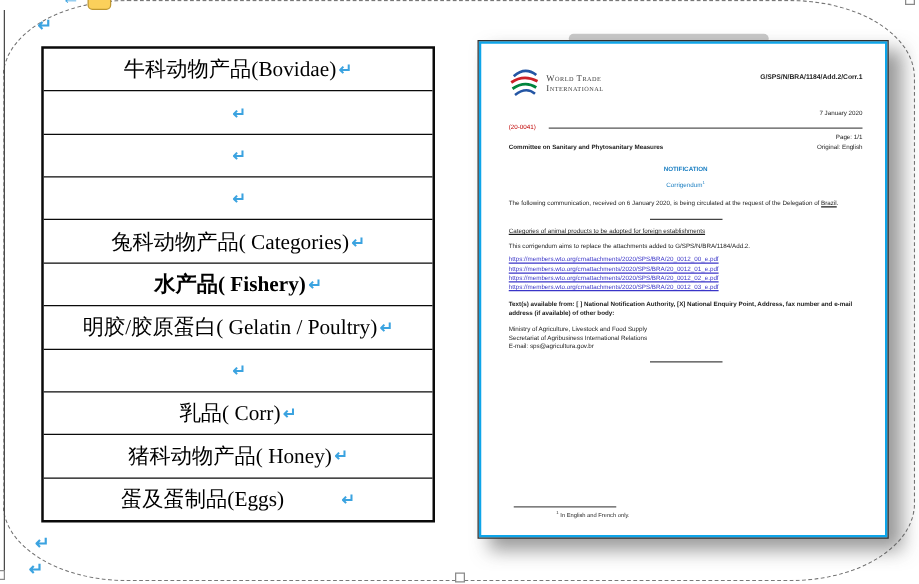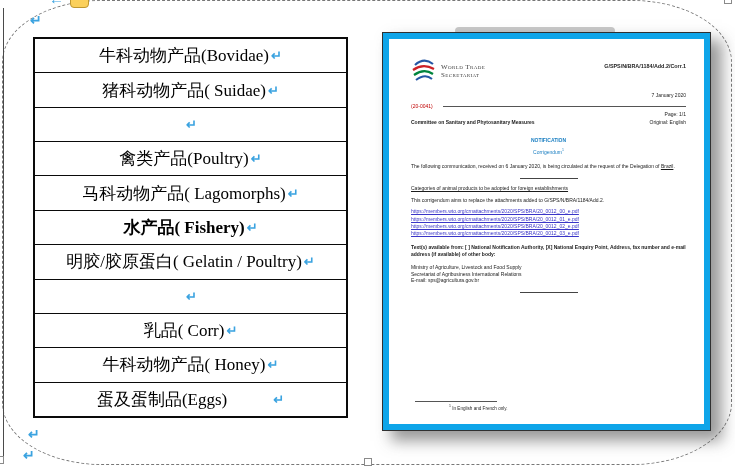--- a/index.html
+++ b/index.html
@@ -38,21 +38,21 @@
     font-size:17px; color:#000; white-space:nowrap; }
   .trow:last-child { border-bottom:none;gap:44px; }
   .trow.bold { font-weight:bold; }
   .trow .pmark { color:#3ba3e0; font-weight:bold; font-size:13px; margin-left:2px;
     font-family:"Liberation Sans",sans-serif; }
 
   
   .scroll-remnant { position:absolute; left:455px; top:27px; width:160px; height:8px;
     background:#c9c9c9; border-radius:4px; }
   .doc { position:absolute; left:383px; top:33px; width:327px; height:397px;
-    background:#ffffff; border:6px solid #0ea5e9; outline:1px solid #303030;
+    background:#ffffff; border:2px solid #0ea5e9; outline:1px solid #303030;
     box-shadow:10px 9px 14px 2px rgba(70,70,70,0.55);
     display:flex; flex-direction:column;
     padding:20px 18px 12px 22px; font-size:5px; color:#1c1c1c; line-height:1.35; }
   .doc .hdr { display:flex; justify-content:space-between; align-items:flex-start; }
   .logo-wrap { display:flex; align-items:center; gap:4px; }
   .orgname { font-family:"Liberation Serif","DejaVu Serif",serif; font-variant:small-caps;
     font-size:7px; line-height:1.15; color:#3c3c3c; letter-spacing:0.4px; }
   .doc-num { font-weight:bold; font-size:5.4px; margin-top:4px; }
   .right { text-align:right; }
   .date-line { margin-top:9px; font-size:5px; }
@@ -97,51 +97,49 @@
   <span class="pmark-free pm1">↵</span>
   <span class="pmark-free pm2">↵</span>
   <span class="pmark-free pm3">↵</span>
 
   <div class="ptable">
     <div class="trow">
         <span>牛科动物产品(Bovidae)</span>
         <span class="pmark">↵</span>
       </div>
     <div class="trow">
-        <span>猪科动物产品( Suidae)</span>
-        <span class="pmark">↵</span>
-      </div>
-    <div class="trow">
-        <span class="pmark">↵</span>
-      </div>
-    <div class="trow">
-        <span>禽类产品(Poultry)</span>
-        <span class="pmark">↵</span>
-      </div>
-    <div class="trow">
-        <span>马科动物产品( Lagomorphs)</span>
+        <span class="pmark">↵</span>
+      </div>
+    <div class="trow">
+        <span class="pmark">↵</span>
+      </div>
+    <div class="trow">
+        <span class="pmark">↵</span>
+      </div>
+    <div class="trow">
+        <span>兔科动物产品( Categories)</span>
         <span class="pmark">↵</span>
       </div>
     <div class="trow bold">
         <span>水产品( Fishery)</span>
         <span class="pmark">↵</span>
       </div>
     <div class="trow">
         <span>明胶/胶原蛋白( Gelatin / Poultry)</span>
         <span class="pmark">↵</span>
       </div>
     <div class="trow bold">
         <span class="pmark">↵</span>
       </div>
     <div class="trow">
         <span>乳品( Corr)</span>
         <span class="pmark">↵</span>
       </div>
     <div class="trow">
-        <span>牛科动物产品( Honey)</span>
+        <span>猪科动物产品( Honey)</span>
         <span class="pmark">↵</span>
       </div>
     <div class="trow">
         <span>蛋及蛋制品(Eggs)</span>
         <span class="pmark">↵</span>
       </div>
   </div>
 
   <div class="scroll-remnant"></div>
 
@@ -149,21 +147,21 @@
     <div class="hdr">
       <div class="logo-wrap">
         <svg width="26" height="24" viewBox="0 0 26 24">
           <path d="M4 6 Q13 -2 22 5" stroke="#2456a4" stroke-width="2.2" fill="none"></path>
           <path d="M2 11 Q12 4 23 10" stroke="#cc2027" stroke-width="2.2" fill="none"></path>
           <path d="M3 16 Q13 9 22 15" stroke="#00843d" stroke-width="2.2" fill="none"></path>
           <path d="M5 21 Q14 14 21 20" stroke="#2456a4" stroke-width="2" fill="none"></path>
         </svg>
         <div class="orgname">
           <div>World Trade</div>
-          <div>Secretariat</div>
+          <div>International</div>
         </div>
       </div>
       <div class="doc-num">G/SPS/N/BRA/1184/Add.2/Corr.1</div>
     </div>
 
     <div class="date-line right">7 January 2020</div>
 
     <div class="code-row">
       <span class="ref-code">(20-0041)</span>
       <span class="code-rule"></span>

